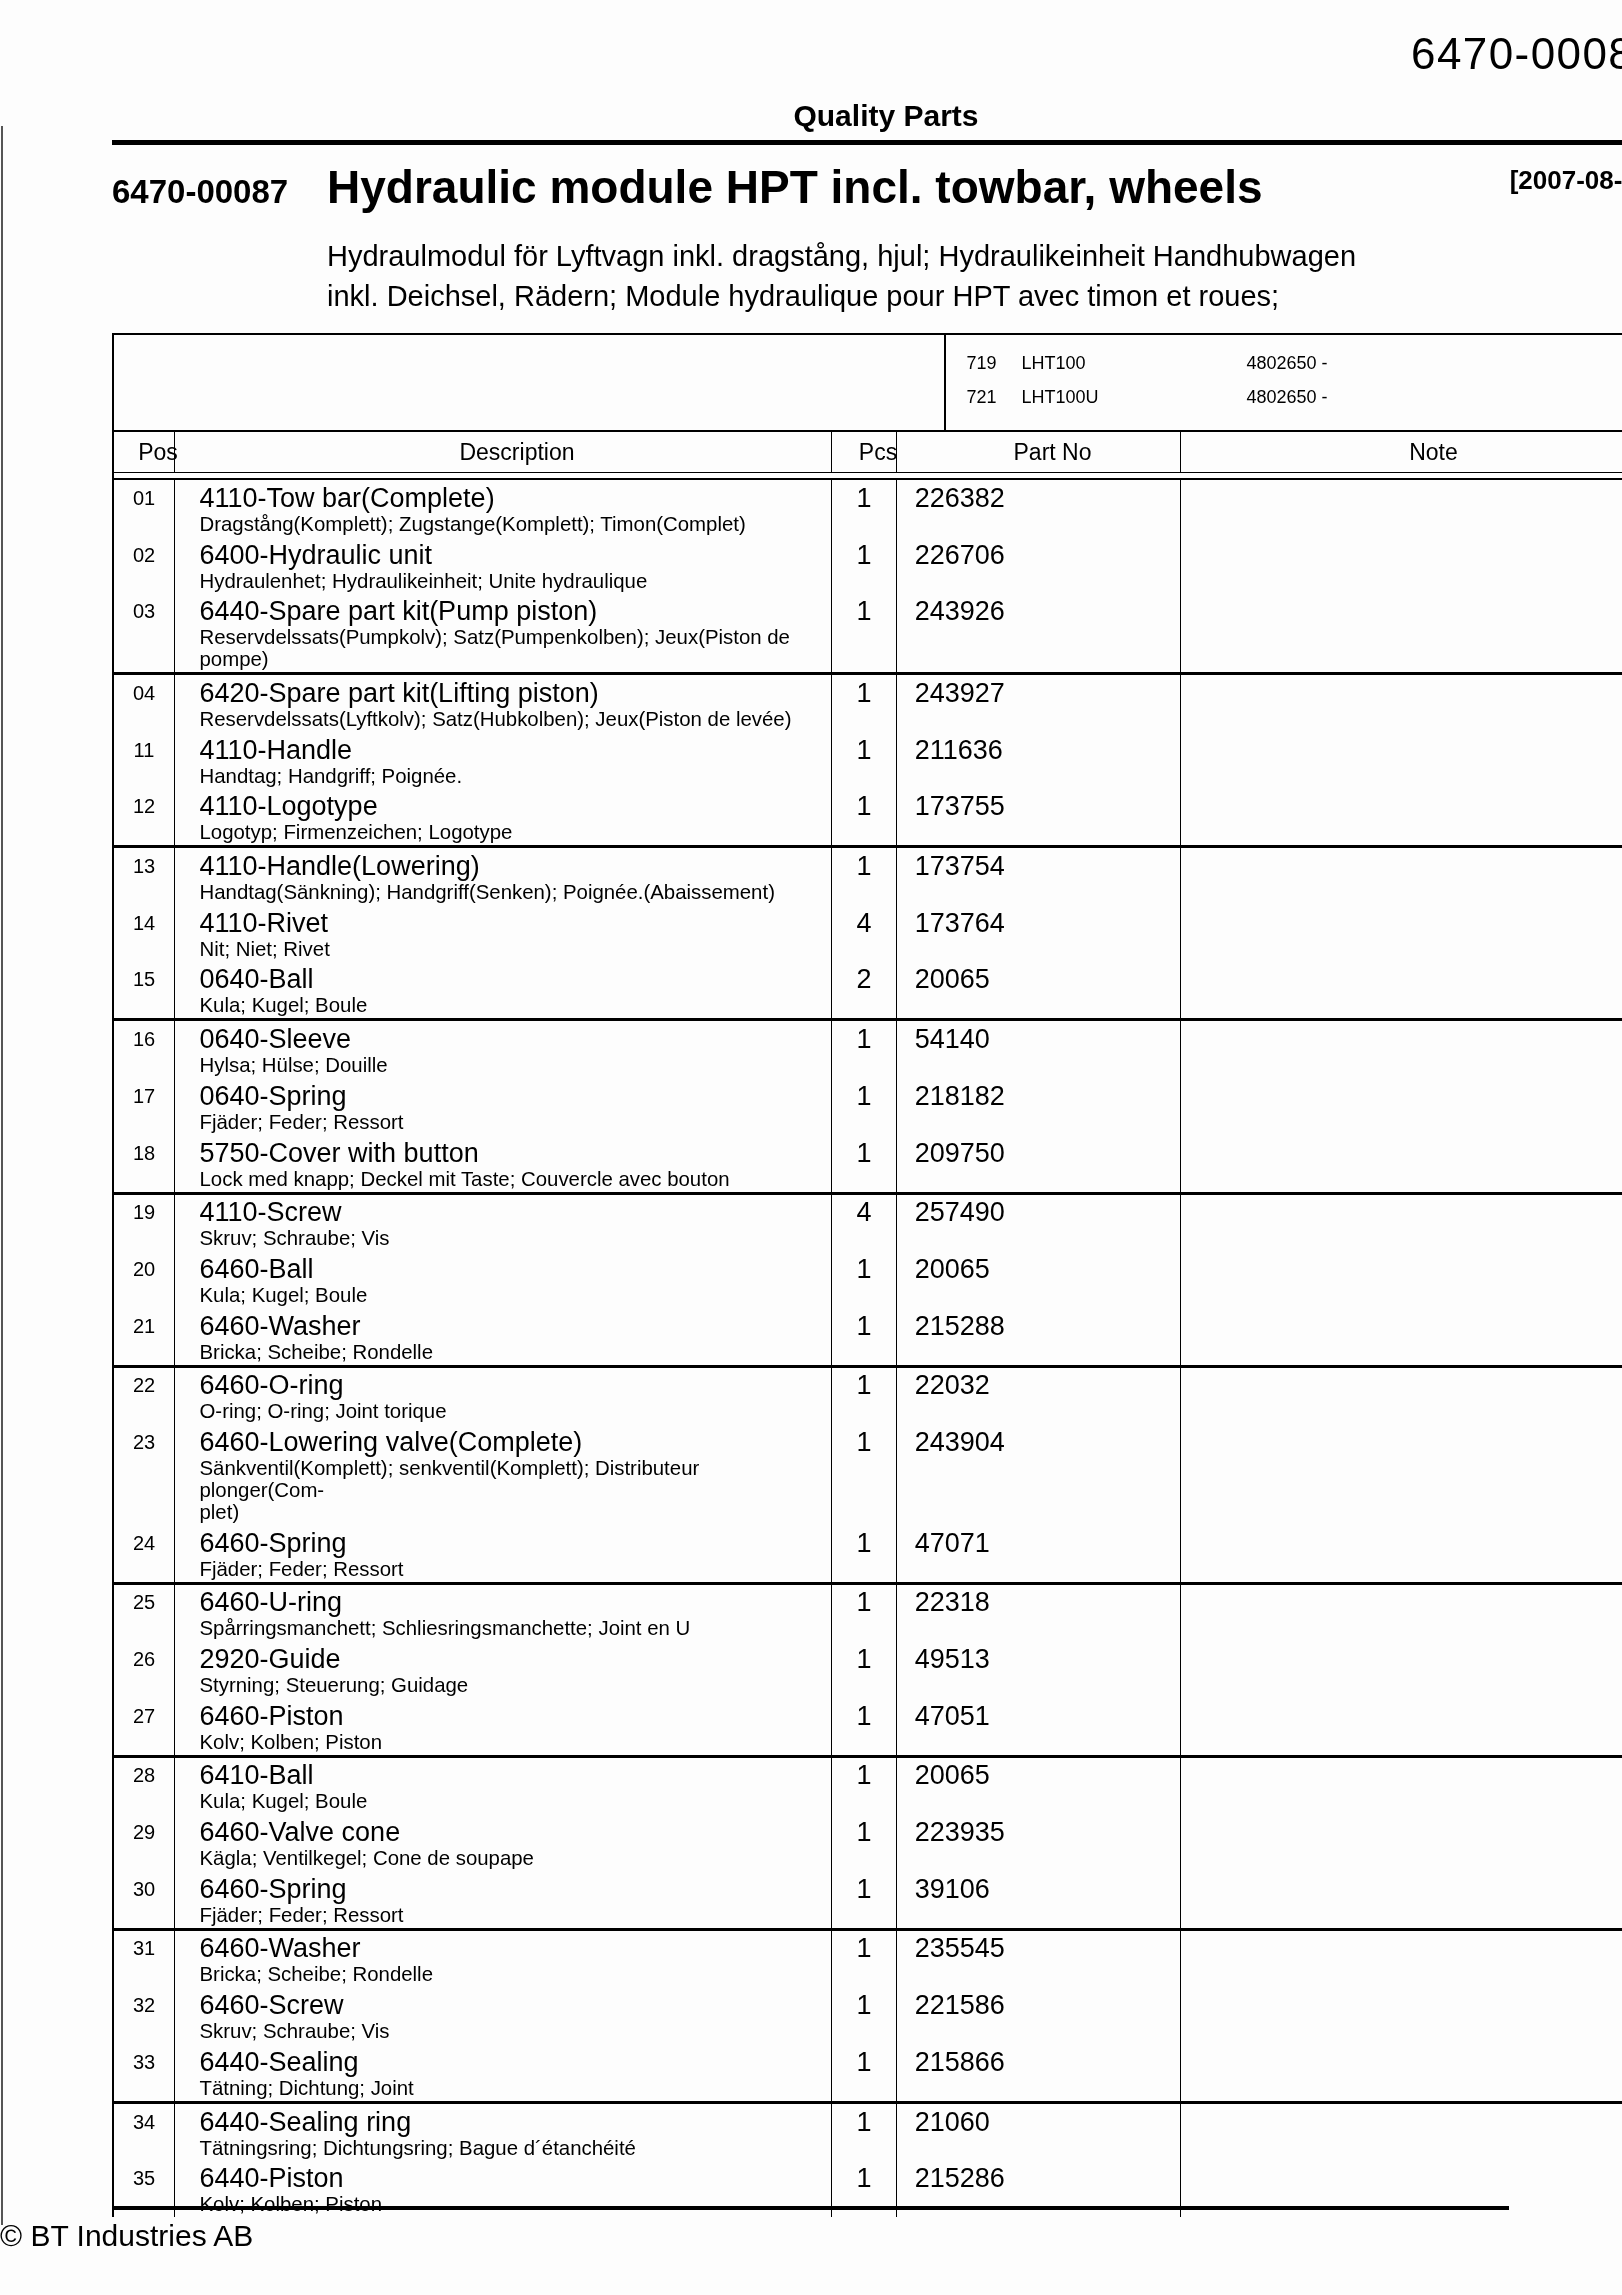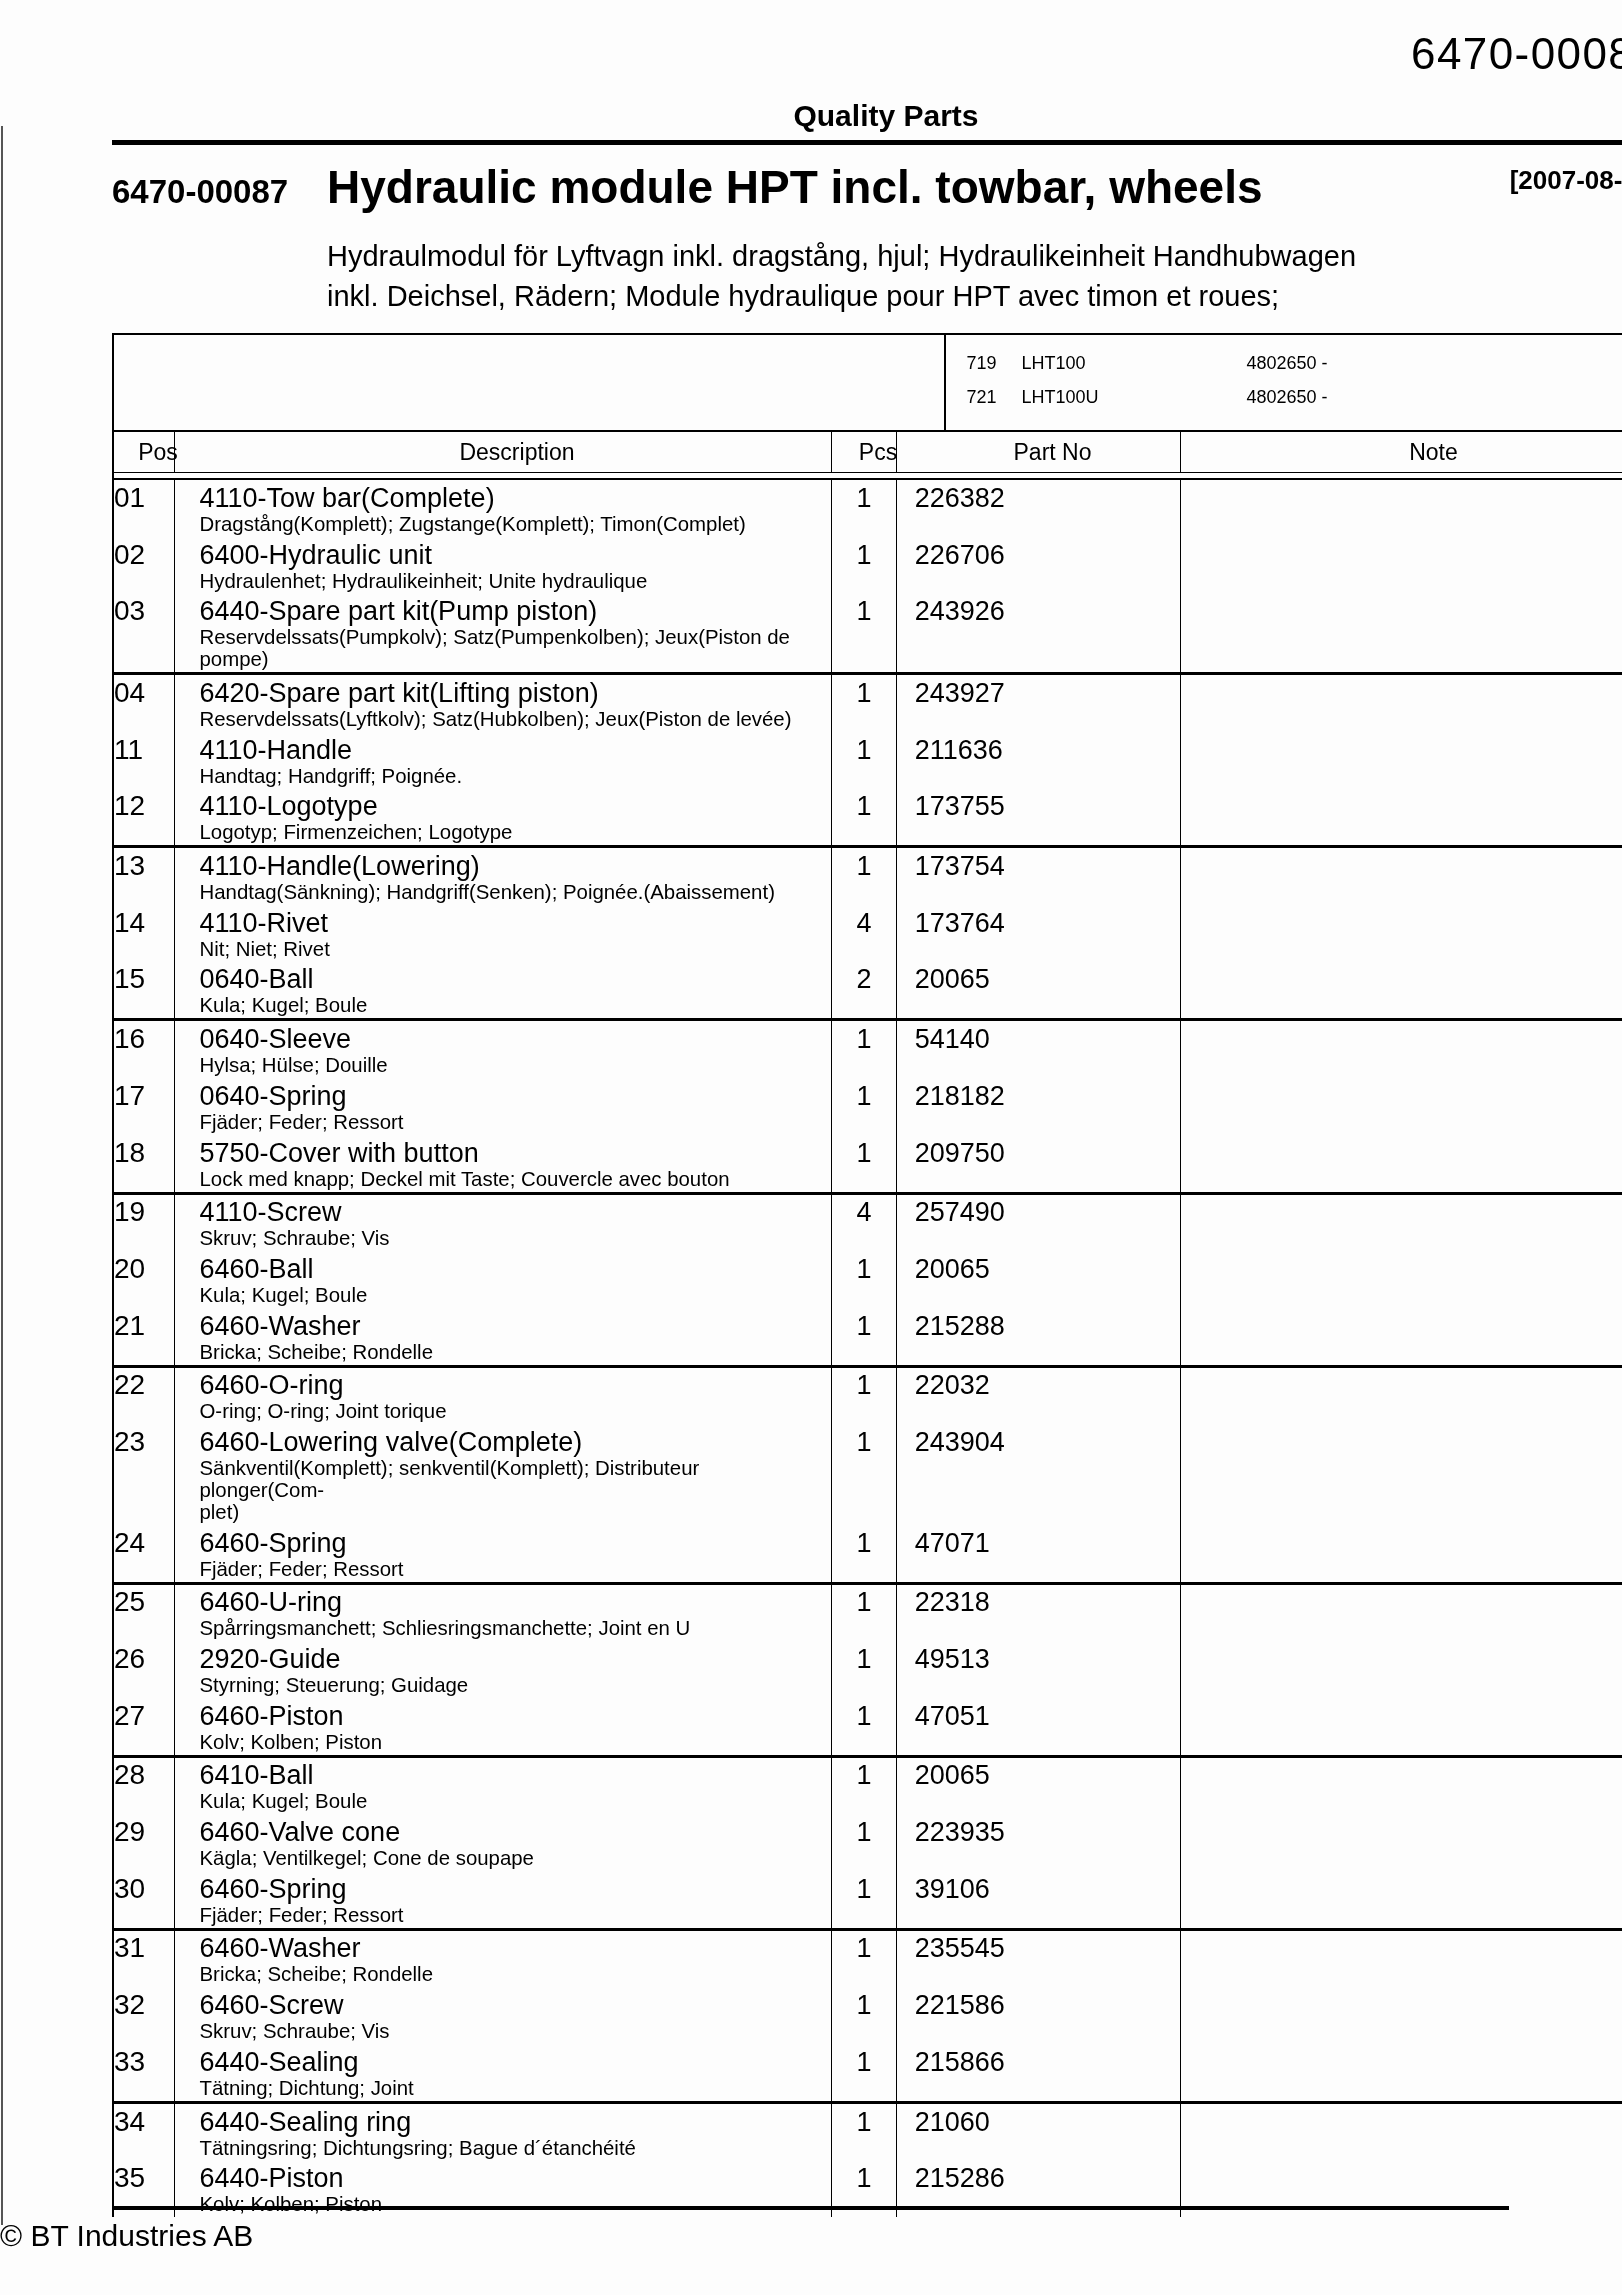--- a/index.html
+++ b/index.html
@@ -55,21 +55,21 @@
   .thead{display:grid;grid-template-columns:61px 657px 65px 284px 1fr;height:40px;border-bottom:1.4px solid #000;}
   .thead .hc{display:flex;align-items:center;justify-content:center;font-size:23px;padding-left:28px;}
   .thead .hc.b{border-right:1.4px solid #000;}
   .dbl{height:4.8px;border-bottom:2px solid #000;}
 
   .group{border-bottom:3.4px solid #000;}
   .group:last-child{border-bottom:none;}
   .row{display:grid;grid-template-columns:61px 657px 65px 284px 1fr;}
   .row .c{padding-top:2.7px;padding-bottom:2px;}
   .row .b{border-right:1.4px solid #000;}
-  .pos{font-size:28px;line-height:30px;}
+  .pos{text-align:center;font-size:20px;line-height:30px;}
   .desc{padding-left:24.5px !important;padding-right:13.6px !important;}
   .desc .main{font-size:27px;line-height:30px;}
   .desc .sub{font-size:20.4px;line-height:22px;}
   .pcs{text-align:center;font-size:27px;line-height:30px;}
   .part{padding-left:17.7px !important;font-size:27px;line-height:30px;}
   .note{min-height:6.8px;}
 
   
   .footer-rule{position:absolute;left:112px;width:1397px;top:2206px;height:4.1px;background:#000;}
   .footer-text{position:absolute;top:2219px;left:0;width:100%;font-size:30px;}

